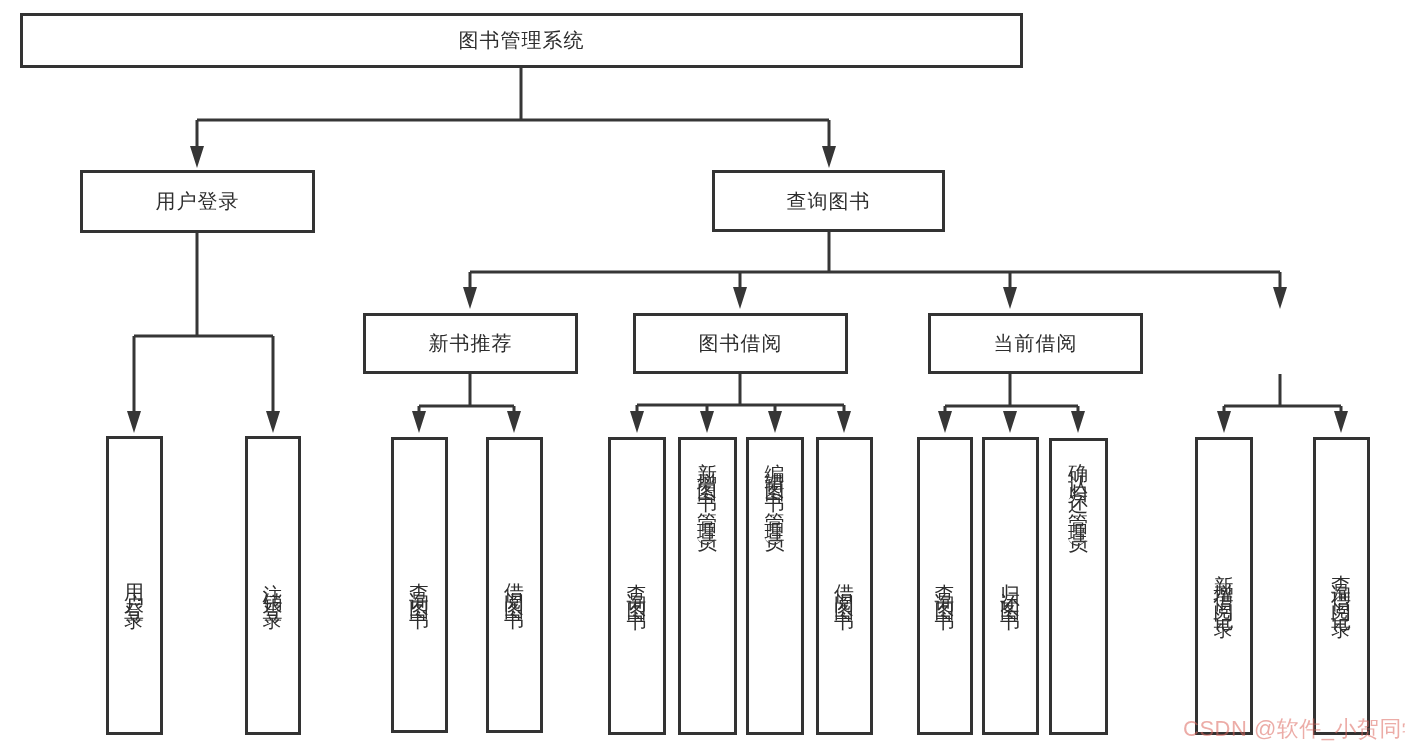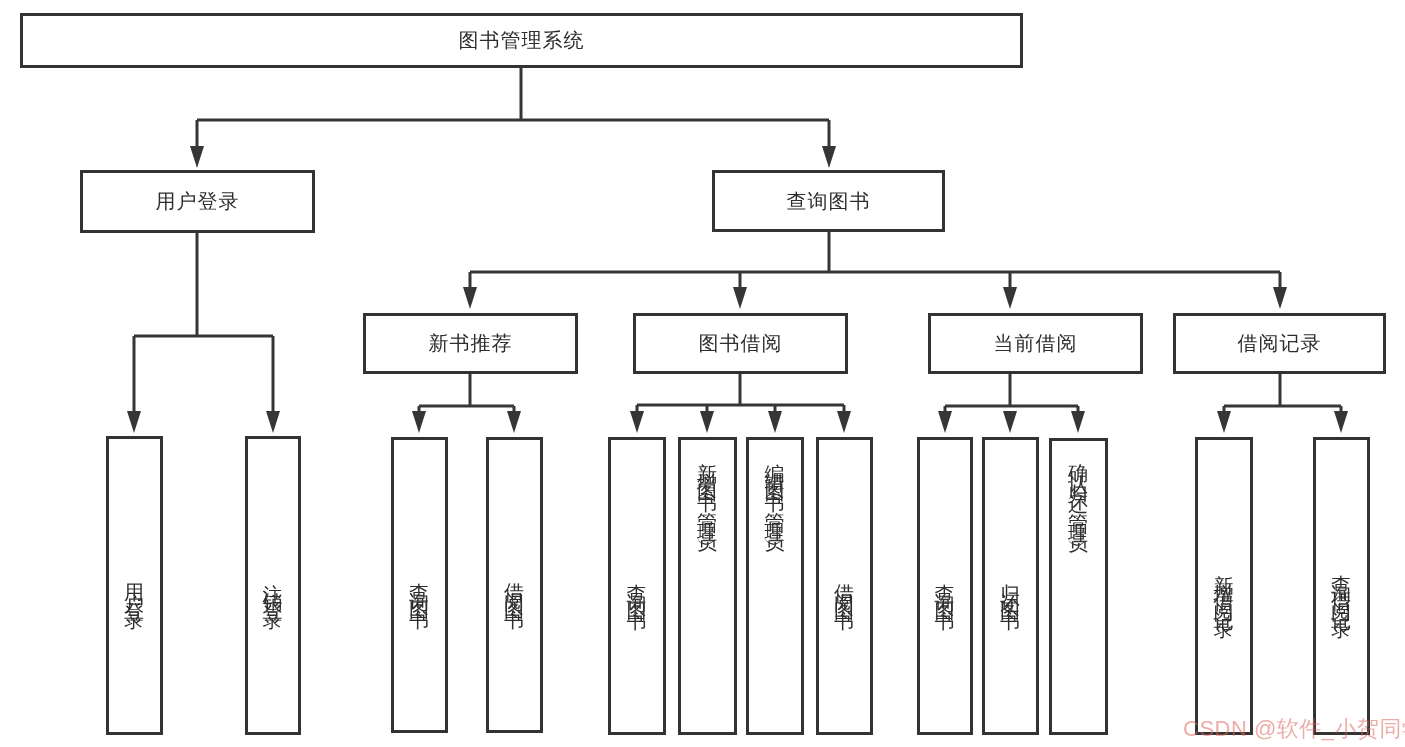--- a/index.html
+++ b/index.html
@@ -79,23 +79,20 @@
 
   <div class="box h" style="left:633px;top:313px;width:215px;height:61px">
     <span>图书借阅</span>
   </div>
   <div class="box h" style="left:363px;top:313px;width:215px;height:61px">
     <span>新书推荐</span>
   </div>
   <div class="box h" style="left:928px;top:313px;width:215px;height:61px">
     <span>当前借阅</span>
   </div>
-  <div class="box h" style="left:1173px;top:313px;width:213px;height:61px">
-    <span>借阅记录</span>
-  </div>
 
   <div class="box v" style="left:106px;top:436px;width:57px;height:299px">
     <span>用户登录</span>
   </div>
   <div class="box v" style="left:245px;top:436px;width:56px;height:299px">
     <span>注销登录</span>
   </div>
 
   <div class="box v" style="left:391px;top:437px;width:57px;height:296px">
     <span>查询图书</span>

